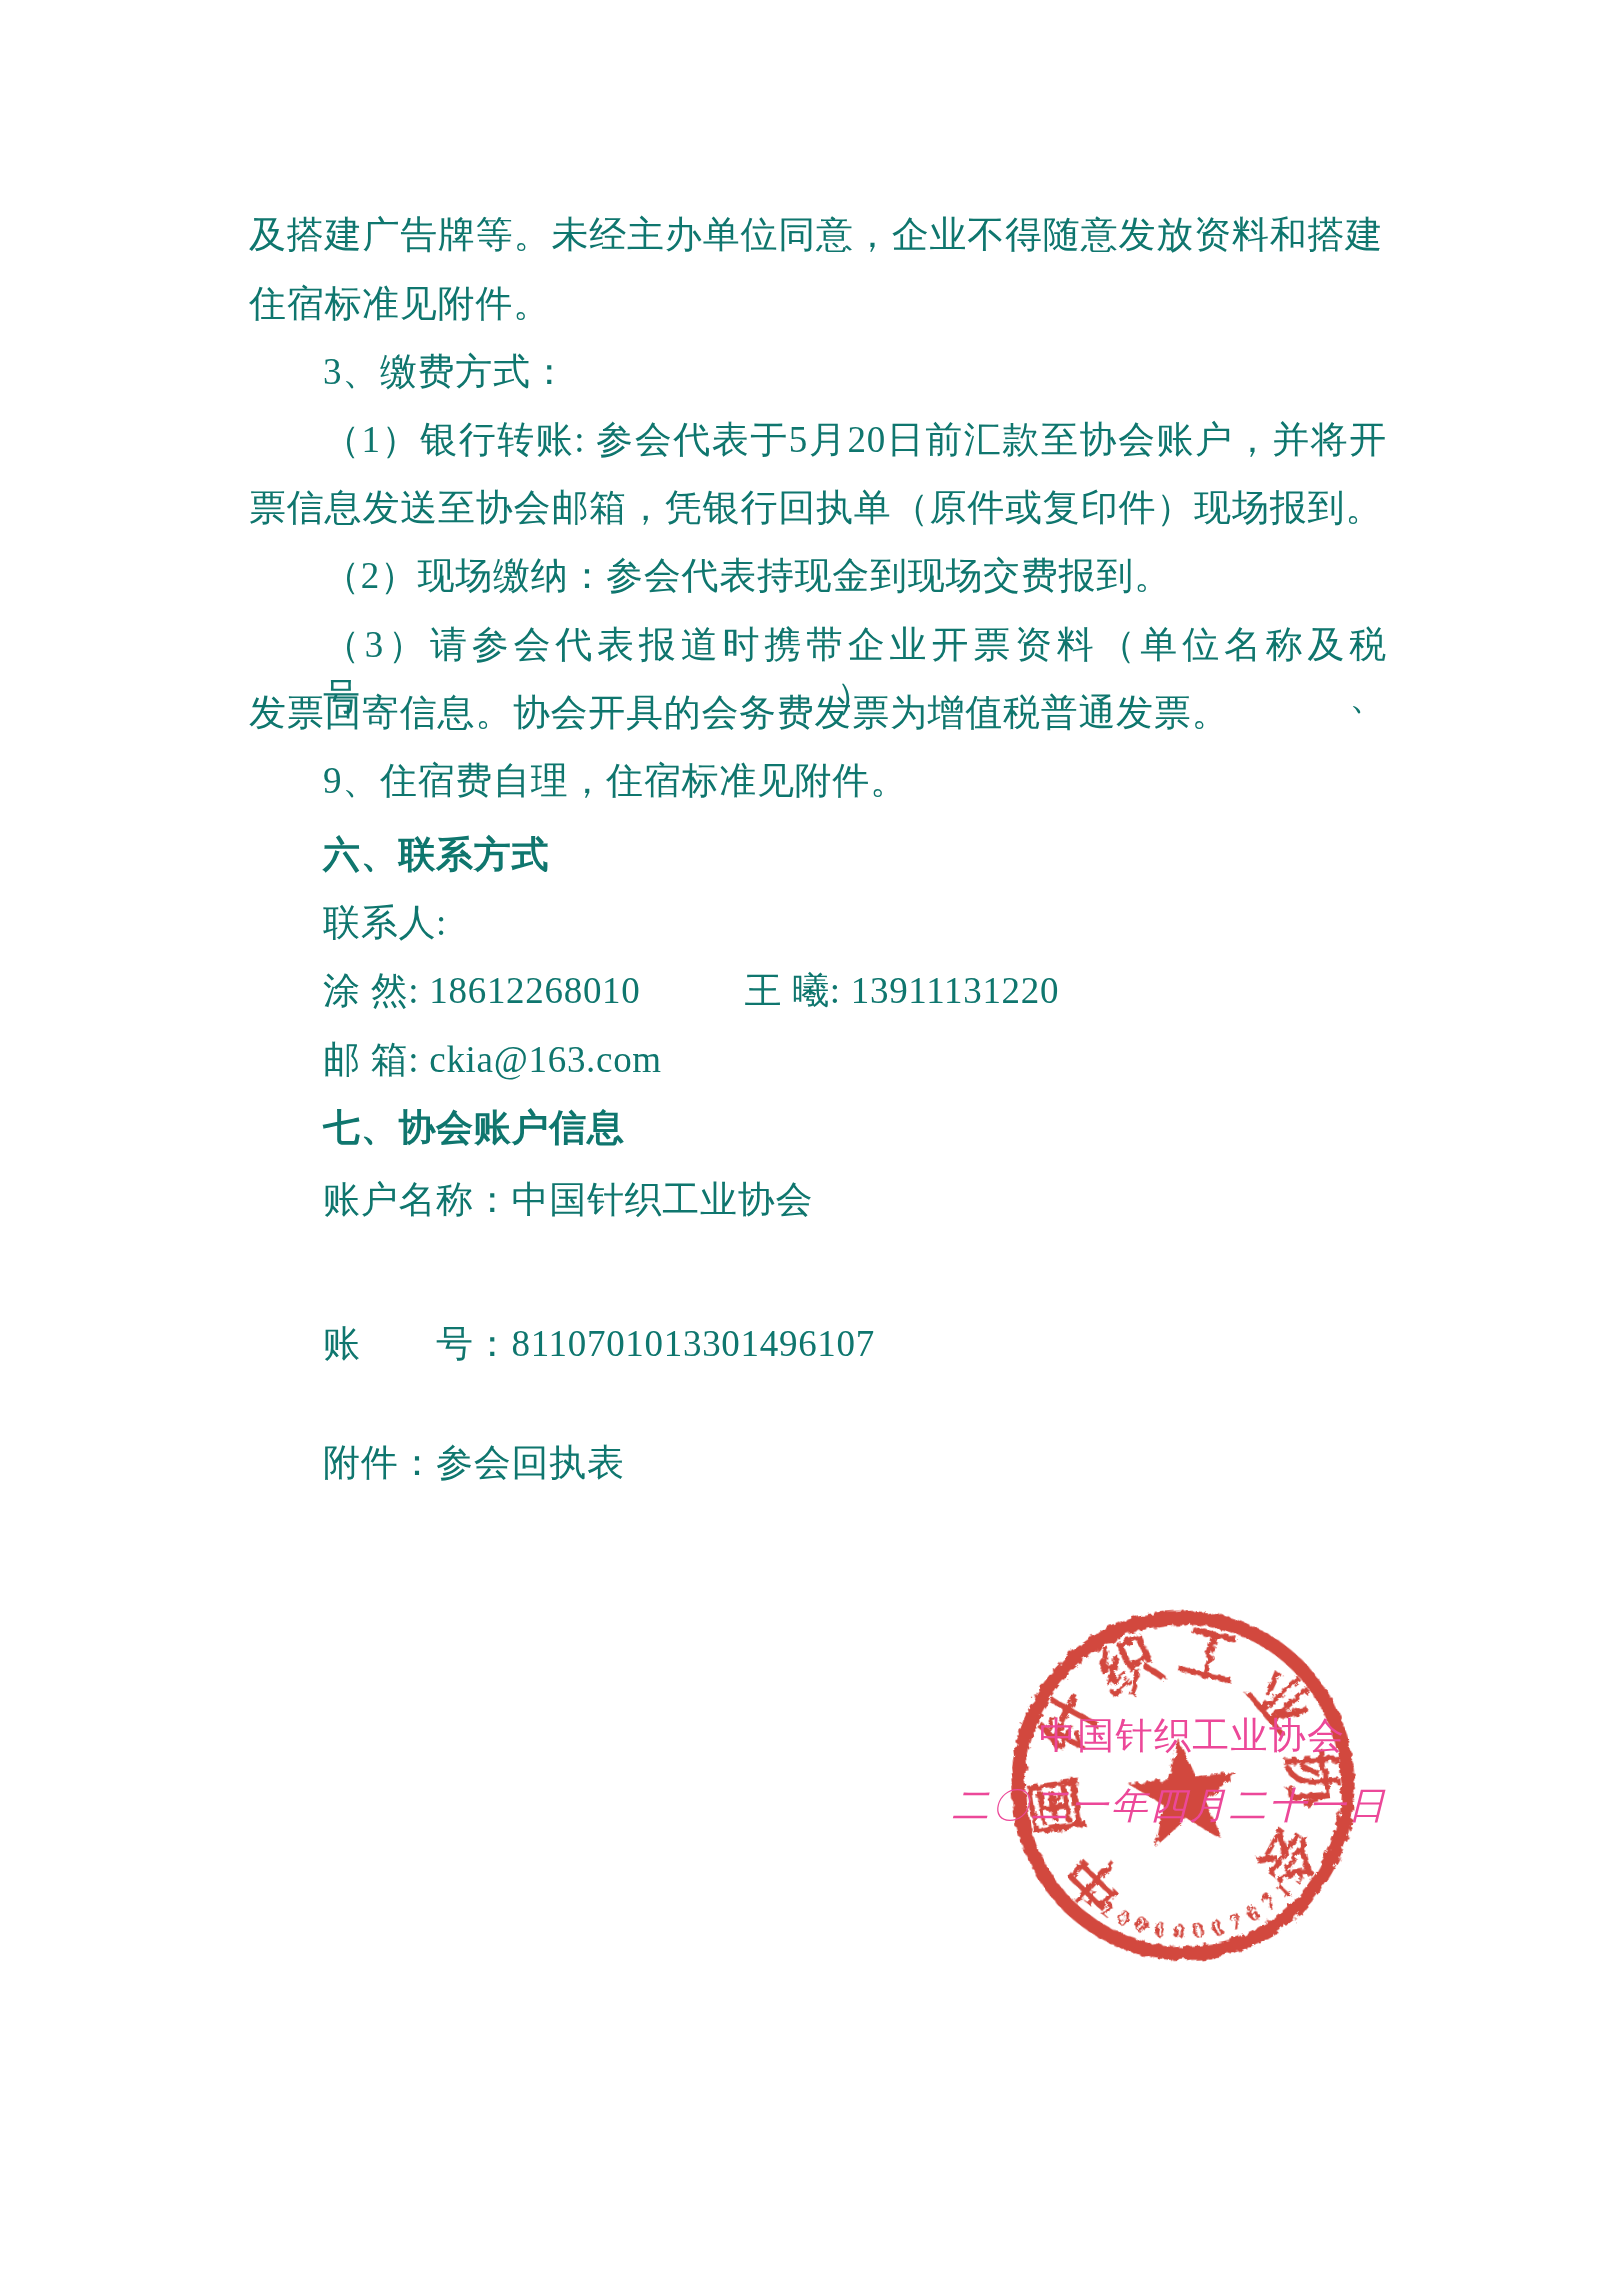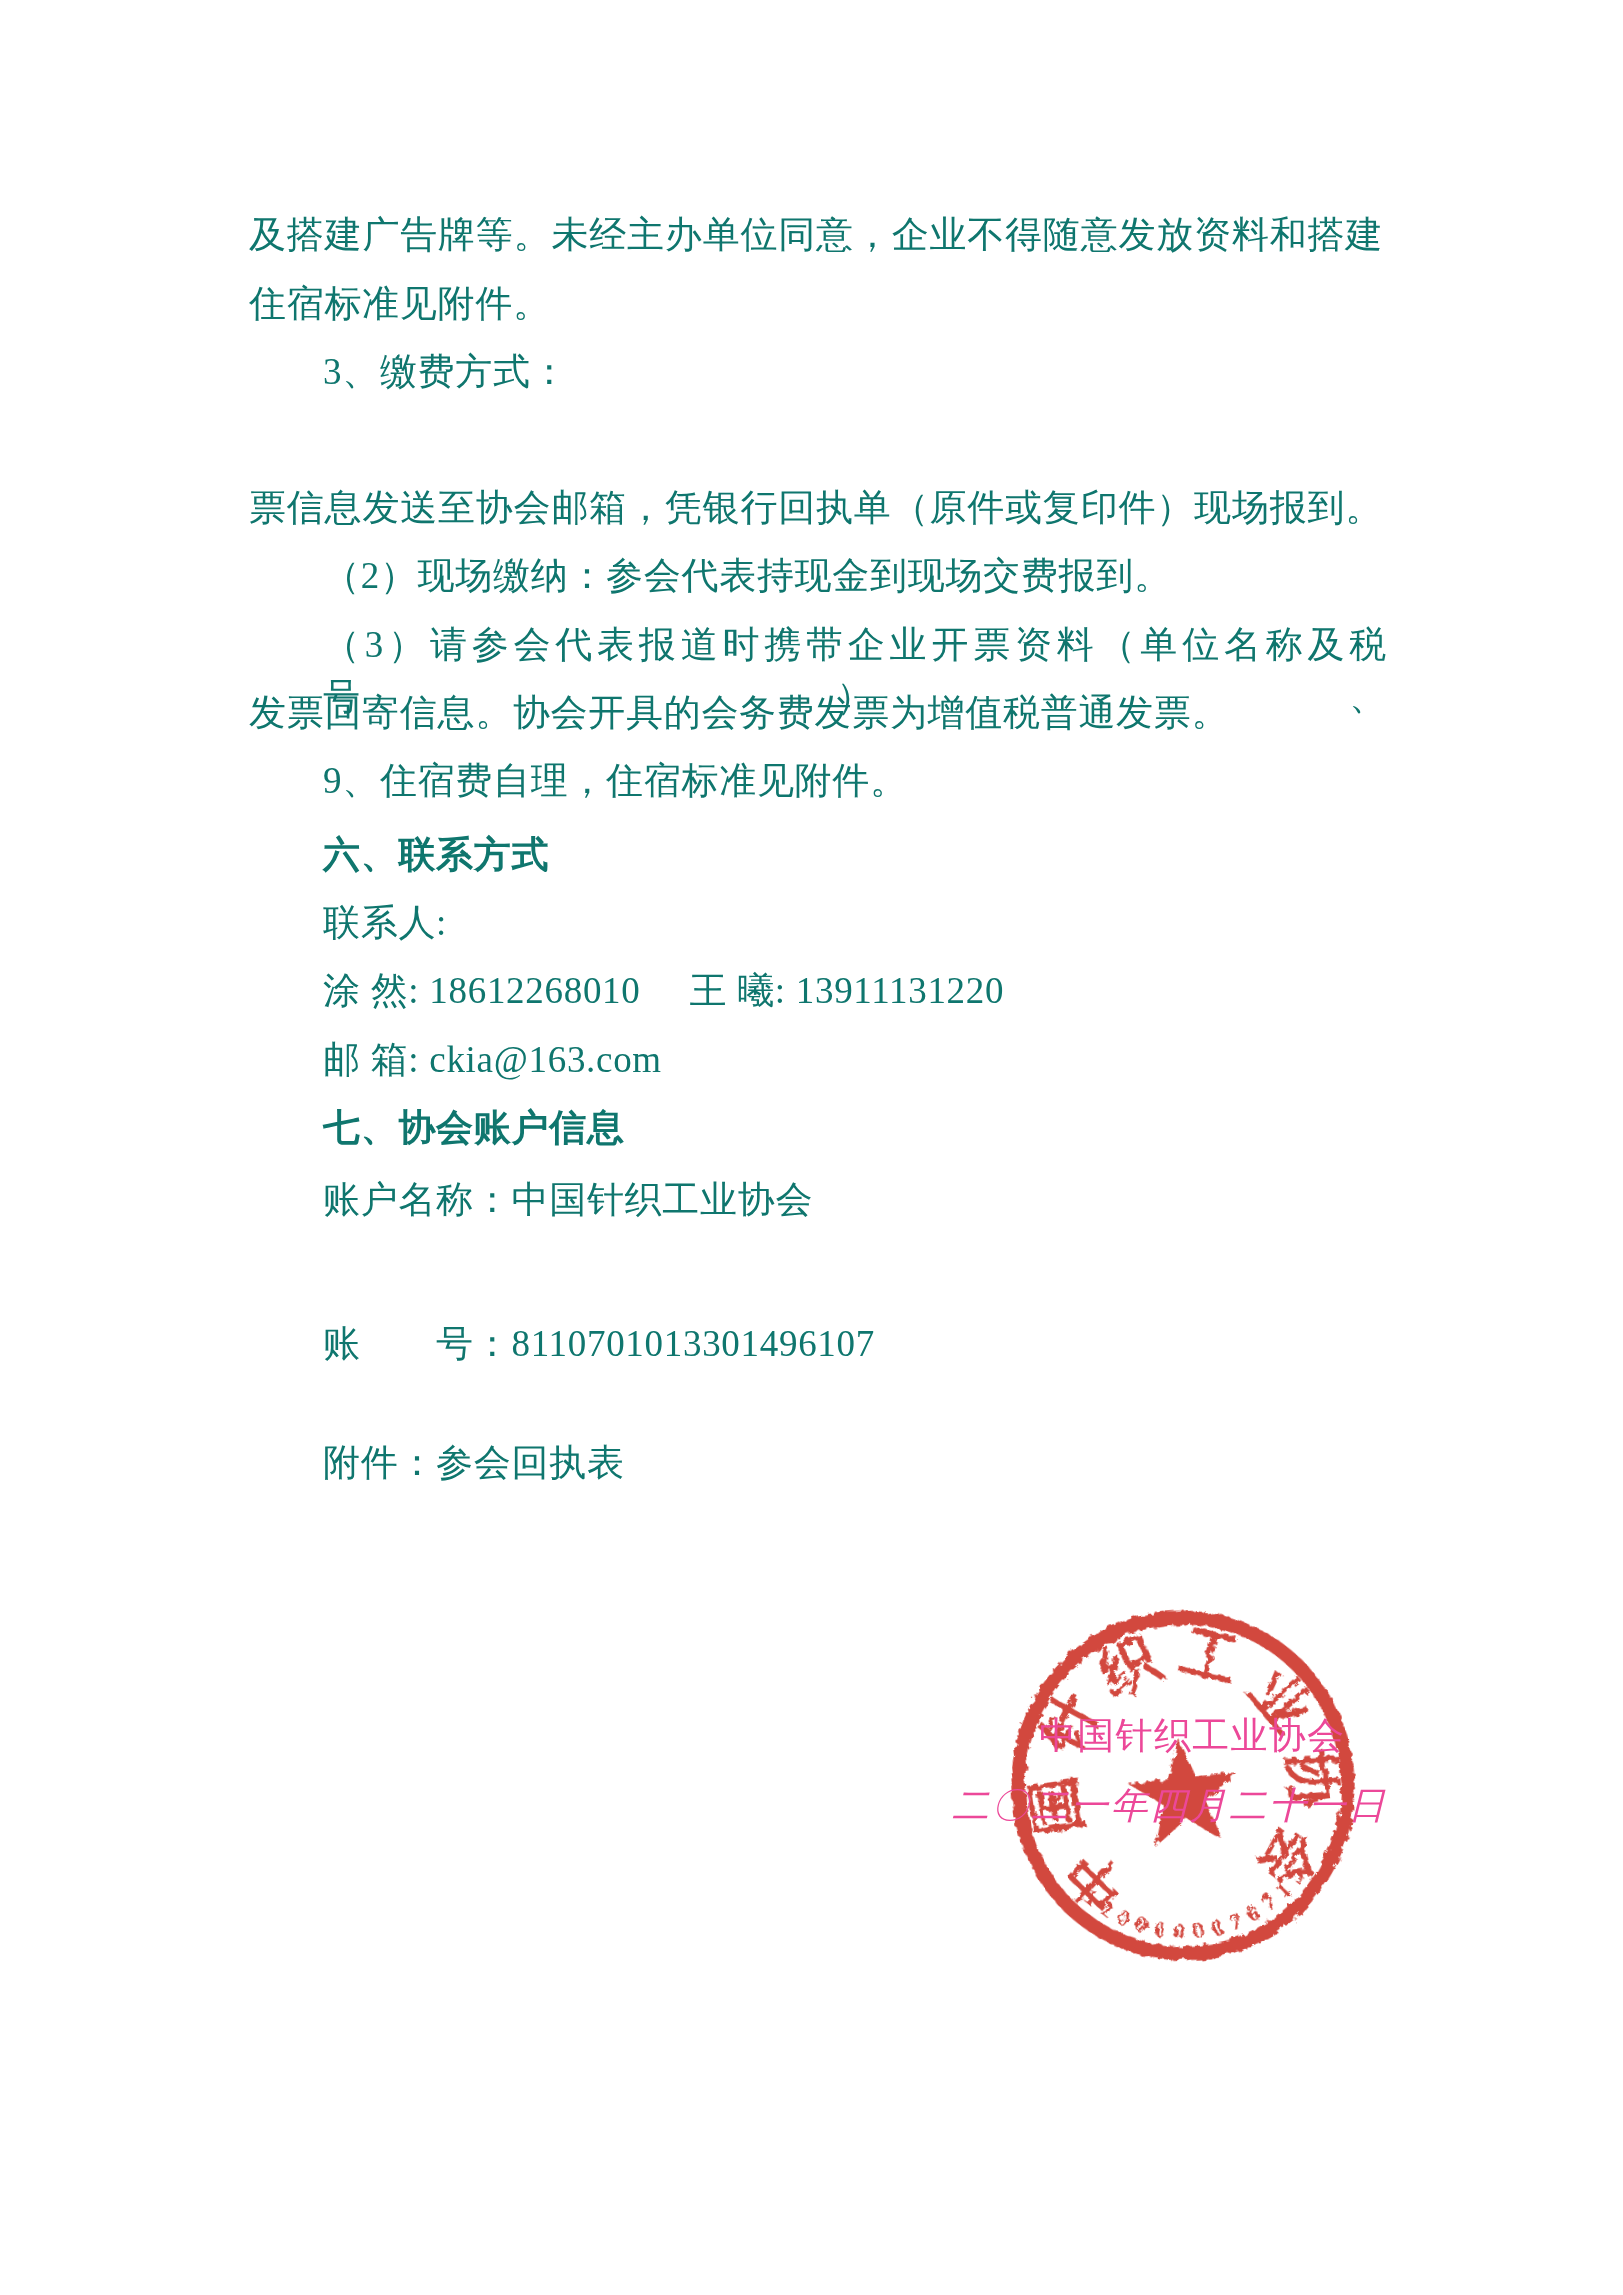--- a/index.html
+++ b/index.html
@@ -16,21 +16,21 @@
     width:1139px;
     font-size:37px;
     line-height:52px;
     color:#0f766e;
     letter-spacing:0.7px;
   }
   .indent{left:323px;width:1064px;}
   .justify{text-align:justify;text-align-last:justify;width:1134px;}
   .indent.justify{width:1064px;}
   .bold{font-weight:bold;}
-  .contact-gap{display:inline-block;margin-left:49px;text-align:center;}
+  .contact-gap{display:inline-block;margin-left:104px;text-align:center;}
   .sig{
     position:absolute;
     font-size:37px;
     line-height:52px;
     color:#ec4899;
     white-space:nowrap;
   }
   #sig-org{top:1710px;left:1039px;letter-spacing:1.3px;}
   #sig-date{top:1780px;left:952px;letter-spacing:2.6px;font-style:italic;}
   .seal-wrap{
@@ -91,20 +91,21 @@
             <text transform="rotate(-38.33333333333334) translate(0,230)" text-anchor="middle" class="seal-digit" fill="#ce342a">1</text>
             <text transform="rotate(-46) translate(0,230)" text-anchor="middle" class="seal-digit" fill="#ce342a">3</text>
           </g>
       </g>
     </svg>
   </div>
 
   <div class="line justify" style="top:209px">及搭建广告牌等。未经主办单位同意，企业不得随意发放资料和搭建</div>
   <div class="line" style="top:278px">住宿标准见附件。</div>
   <div class="line indent" style="top:346px">3、缴费方式：</div>
+  <div class="line indent justify" style="top:414px">（1）银行转账: 参会代表于5月20日前汇款至协会账户，并将开</div>
   <div class="line justify" style="top:482px">票信息发送至协会邮箱，凭银行回执单（原件或复印件）现场报到。</div>
   <div class="line indent" style="top:550px">（2）现场缴纳：参会代表持现金到现场交费报到。</div>
   <div class="line indent justify" style="top:619px">（3）请参会代表报道时携带企业开票资料（单位名称及税号）、</div>
   <div class="line" style="top:687px">发票回寄信息。协会开具的会务费发票为增值税普通发票。</div>
   <div class="line indent" style="top:755px">9、住宿费自理，住宿标准见附件。</div>
   <div class="line indent bold" style="top:829px">六、联系方式</div>
   <div class="line indent" style="top:897px">联系人:</div>
   <div class="line indent" style="top:965px">
     <span>涂 然: 18612268010</span><span class="contact-gap">王 曦: 13911131220</span>
   </div>

